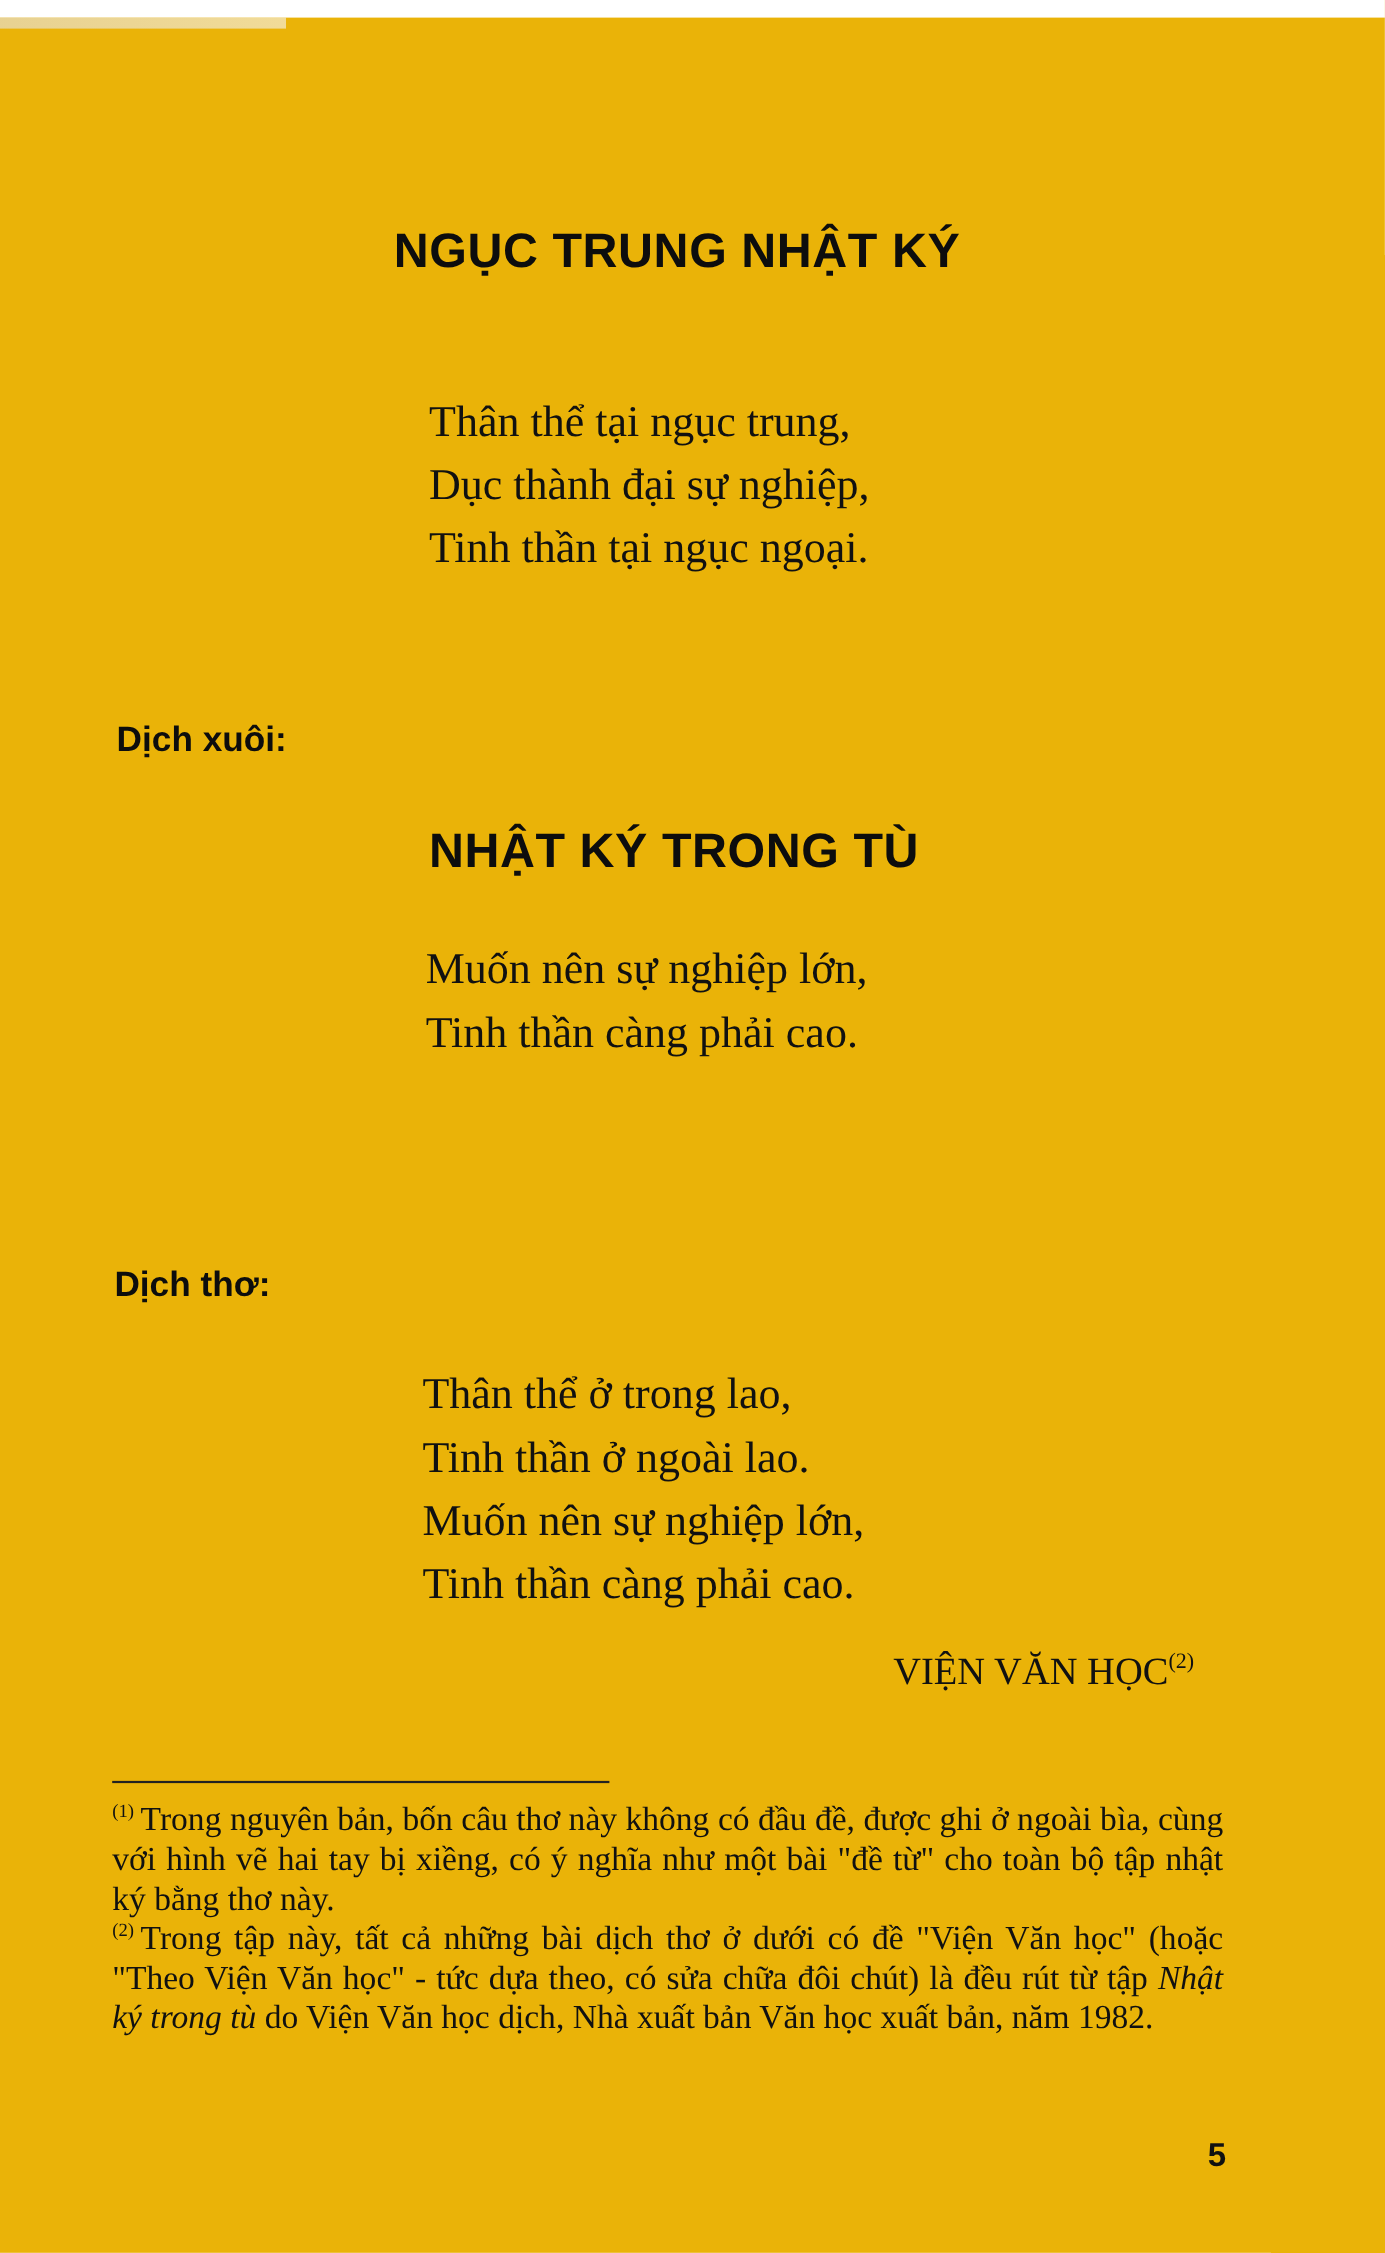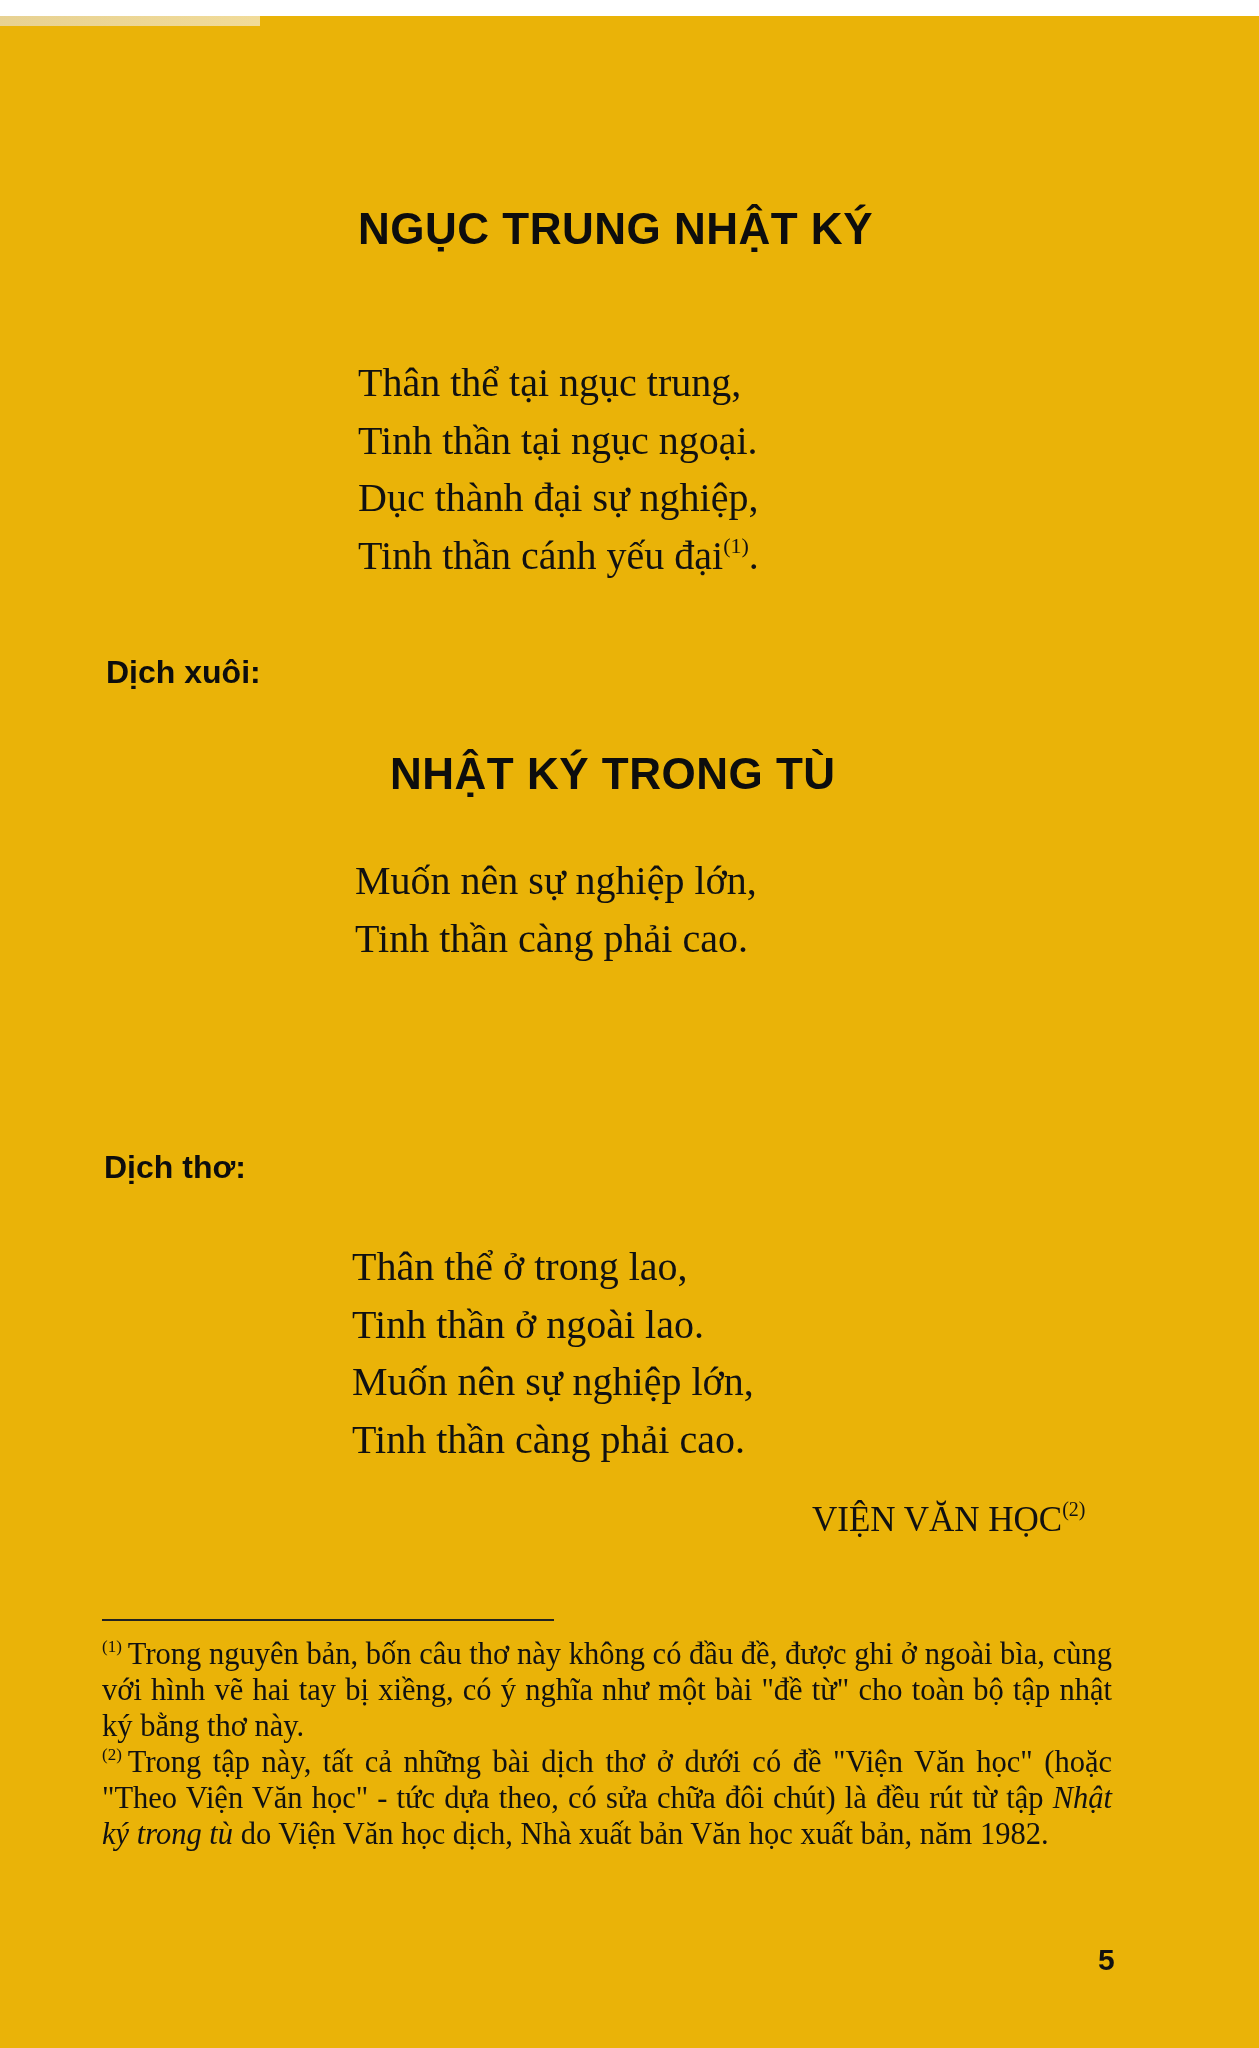--- a/index.html
+++ b/index.html
@@ -16,21 +16,21 @@
     position: absolute; font-family: "Liberation Sans", "DejaVu Sans", sans-serif;
     font-weight: bold; color: #0d0d0d; letter-spacing: 0.5px; white-space: nowrap;
   }
   .title-1 { left: 358px; top: 188px; font-size: 44px; }
   .title-2 { left: 390px; top: 733px; font-size: 44px; }
   .label { position: absolute; font-family: "Liberation Sans", "DejaVu Sans", sans-serif;
     font-weight: bold; font-size: 32px; color: #0d0d0d; white-space: nowrap; }
   .label-prose { left: 106px; top: 638px; }
   .label-verse { left: 104px; top: 1133px; }
 
-  .poem { position: absolute; font-size: 40px; line-height: 57.5px; white-space: nowrap; }
+  .poem { position: absolute; font-size: 40px; line-height: 57.5px; white-space: nowrap; margin-left: 32px; }
   .poem .line { display: block; }
   .poem-original { left: 358px; top: 338px; }
   .poem-prose { left: 355px; top: 836px; }
   .poem-verse { left: 352px; top: 1222px; }
   sup.fn { font-size: 22px; vertical-align: 16px; line-height: 0; }
 
   .credit { position: absolute; left: 812px; top: 1484px; font-size: 35px; white-space: nowrap; font-family: Liberation Serif, serif; }
   .credit sup { font-size: 20px; vertical-align: 15px; line-height: 0; }
 
   .fn-rule { position: absolute; left: 102px; top: 1603px; width: 452px; height: 0; border-top: 2px solid #222; }
@@ -46,23 +46,22 @@
 </head>
 <body>
 
 <div class="page">
   <div class="bleed-top"></div>
   <div class="bleed-bottom"></div>
 
   <div class="heading title-1">NGỤC TRUNG NHẬT KÝ</div>
   <div class="poem poem-original">
     <span class="line">Thân thể tại ngục trung,</span>
+    <span class="line">Dục thành đại sự nghiệp,</span>
     <span class="line">Tinh thần tại ngục ngoại.</span>
-    <span class="line">Dục thành đại sự nghiệp,</span>
-    <span class="line"><span>Tinh thần cánh yếu đại</span><sup class="fn">(1)</sup><span>.</span></span>
   </div>
 
   <div class="label label-prose">Dịch xuôi:</div>
   <div class="heading title-2">NHẬT KÝ TRONG TÙ</div>
   <div class="poem poem-prose">
     <span class="line">Muốn nên sự nghiệp lớn,</span>
     <span class="line">Tinh thần càng phải cao.</span>
   </div>
 
   <div class="label label-verse">Dịch thơ:</div>

